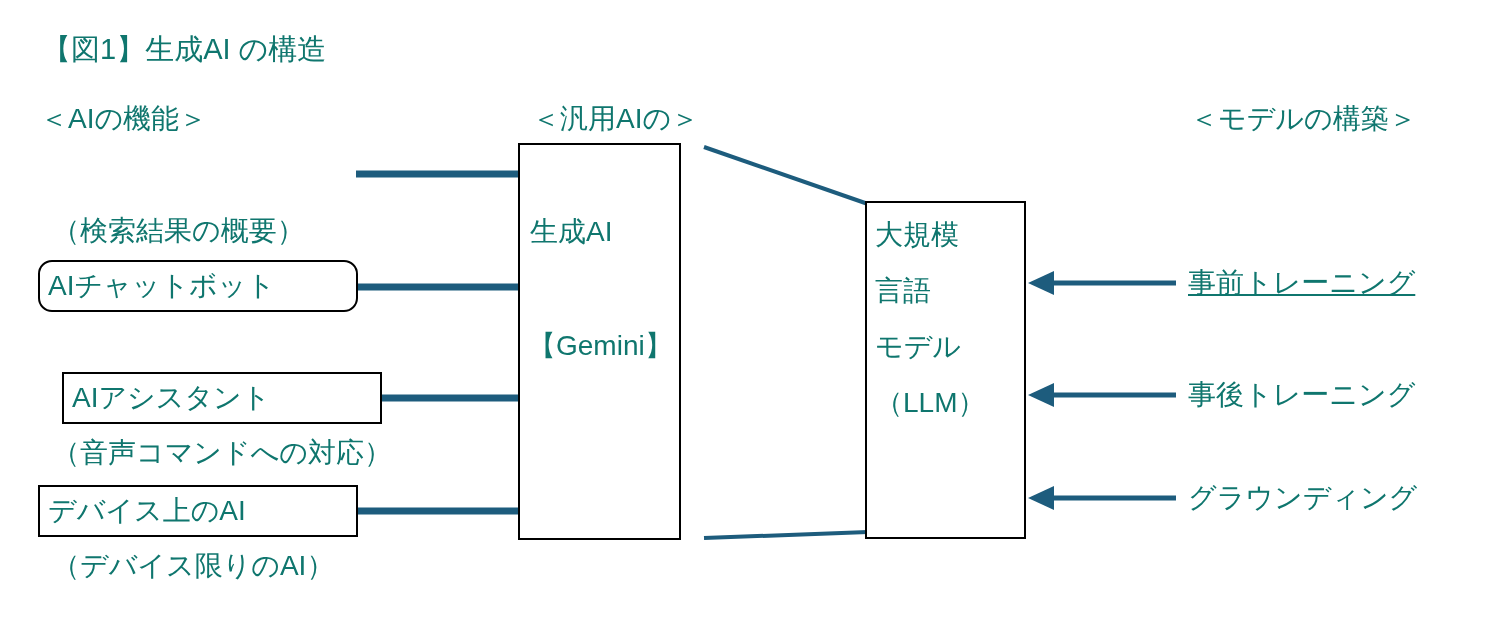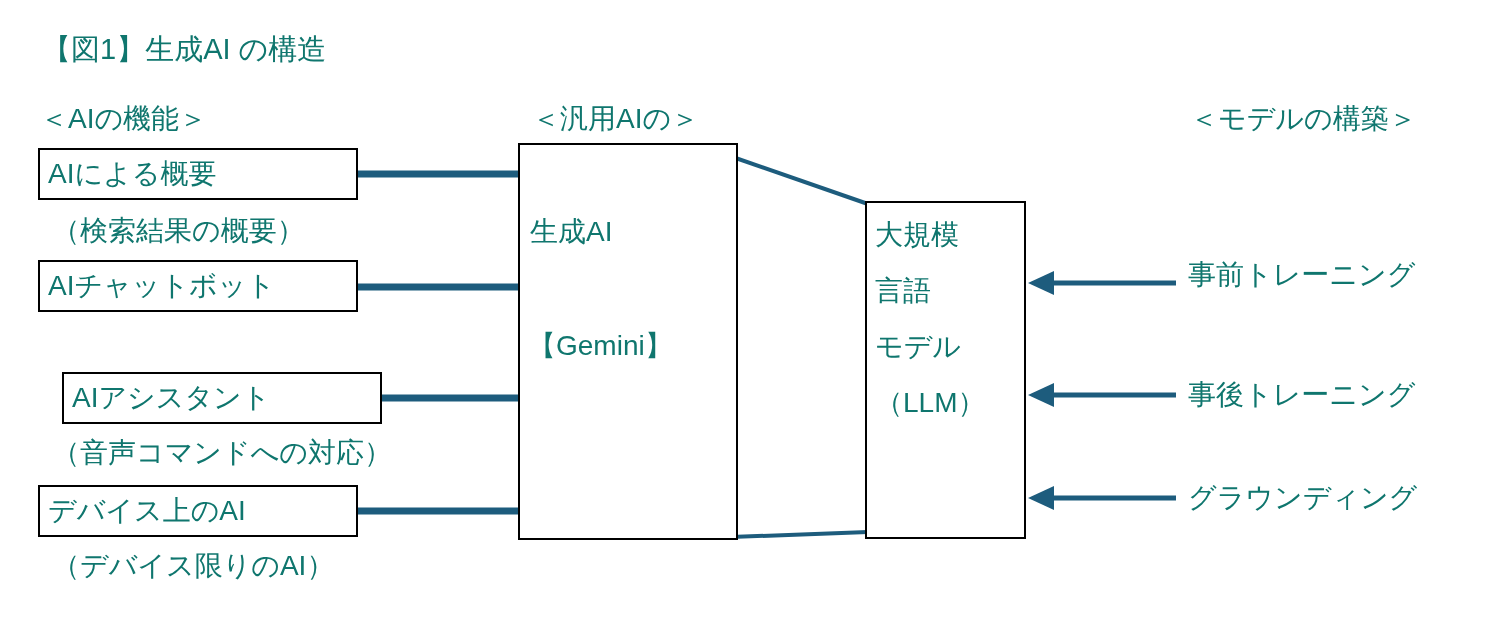--- a/index.html
+++ b/index.html
@@ -38,34 +38,34 @@
     border: 2.5px solid #000;
     background: #fff;
     box-sizing: border-box;
     display: flex; align-items: center;
     padding-left: 8px;
     font-size: 28px;
     z-index: 3;
     white-space: nowrap;
   }
   .fbox1 { top: 148px; }
-  .fbox2 { top: 260px; }
+  .fbox2 { top: 260px; border-radius: 14px; }
   .fbox3 { top: 372px; margin-left: 24px; }
   .fbox4 { top: 485px; }
 
   .caption { left: 52px; }
   .cap1 { top: 212px; }
   .cap2 { top: 322px; }
   .cap3 { top: 434px; }
   .cap4 { top: 547px; }
 
   .center-box {
     position: absolute;
     left: 518px; top: 143px;
-    width: 220px; height: 397px;
+    width: 163px; height: 397px;
     border: 2.5px solid #000;
     background: #fff;
     box-sizing: border-box;
     z-index: 3;
   }
   .center-box .line1 { position: absolute; left: 10px; top: 68px;  font-size: 28px; white-space: nowrap; }
   .center-box .line2 { position: absolute; left: 8px;  top: 182px; font-size: 28px; white-space: nowrap; }
 
   .llm-box {
     position: absolute;
@@ -75,21 +75,21 @@
     background: #fff;
     box-sizing: border-box;
     z-index: 3;
     padding: 4px 0 0 8px;
     font-size: 28px;
     line-height: 56px;
   }
   .llm-box div { white-space: nowrap; }
 
   .train-label { left: 1188px; line-height: 38px; }
-  .tl1 { top: 256px; }
+  .tl1 { top: 264px; text-decoration: underline; }
   .tl2 { top: 376px; }
   .tl3 { top: 479px; }
 </style>
 </head>
 <body>
 
 <div class="canvas">
 
   <svg class="lines-layer" viewBox="0 0 1505 617" xmlns="http://www.w3.org/2000/svg">
 
@@ -108,23 +108,20 @@
     <line x1="1048" y1="498" x2="1176" y2="498" stroke="#1d5c7d" stroke-width="5"></line>
     <polygon points="1028,498 1054,486 1054,510" fill="#1d5c7d"></polygon>
   </svg>
 
   <div class="txt title">【図1】生成AI の構造</div>
 
   <div class="txt hdr hdr-functions">＜AIの機能＞</div>
   <div class="txt hdr hdr-general">＜汎用AIの＞</div>
   <div class="txt hdr hdr-build">＜モデルの構築＞</div>
 
-  <div class="fbox fbox1">
-    <span>AIによる概要</span>
-  </div>
   <div class="txt caption cap1">（検索結果の概要）</div>
 
   <div class="fbox fbox2">
     <span>AIチャットボット</span>
   </div>
 
   <div class="fbox fbox3">
     <span>AIアシスタント</span>
   </div>
   <div class="txt caption cap3">（音声コマンドへの対応）</div>

